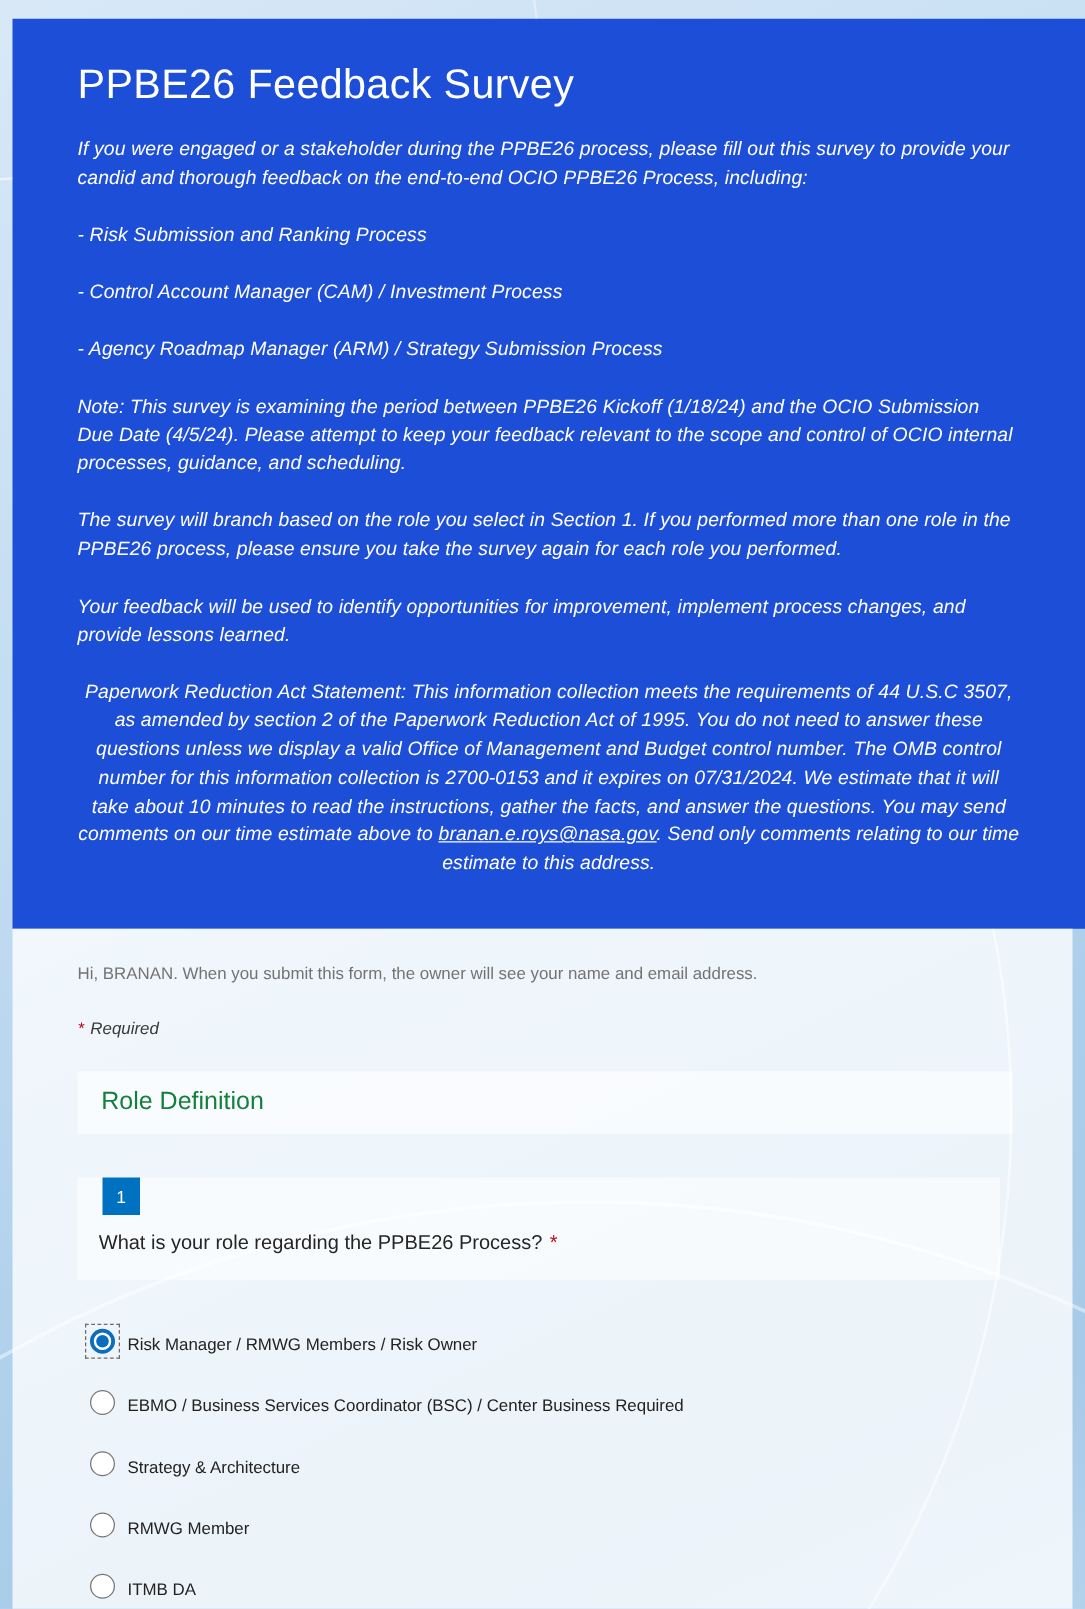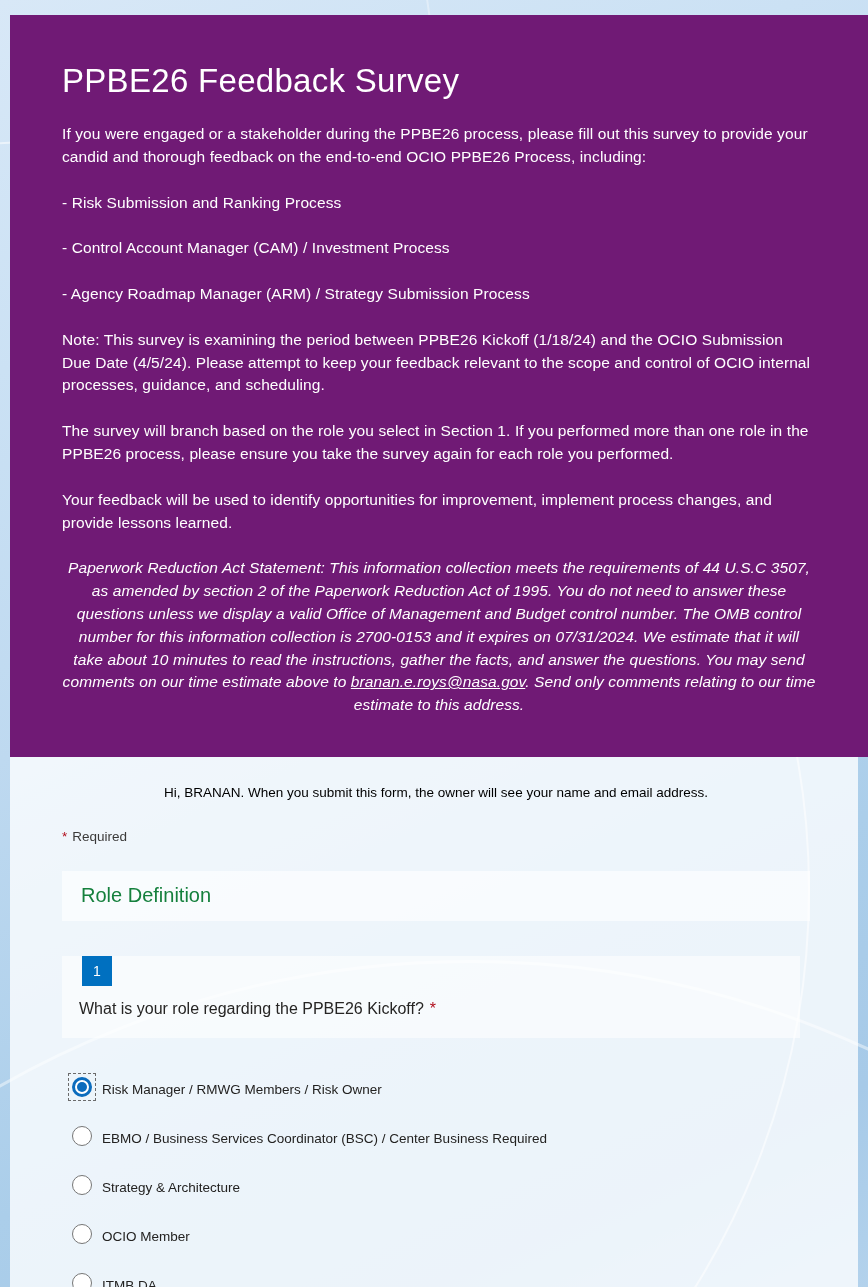--- a/index.html
+++ b/index.html
@@ -16,58 +16,59 @@
   .bg-arc.a1 { width: 1500px; height: 1500px; left: -690px; top: 140px; border: 2px solid rgba(255,255,255,0.55); }
   .bg-arc.a2 { width: 1900px; height: 1900px; left: -480px; top: 960px; border: 3px solid rgba(255,255,255,0.45); }
   .bg-arc.a3 { width: 1600px; height: 1600px; left: 420px; top: -900px; border: 2px solid rgba(255,255,255,0.35); }
 
   .page { position: relative; width: 100%; height: 100%; }
 
   
   .hero {
     margin: 15px 0 0 10px;
     min-height: 700px;
-    background: #701a75;
+    background: #1d4ed8;
     color: #ffffff;
-    padding: 29px 52px 40px 52px;
+    padding: 15px 52px 40px 52px;
   }
   .hero-title {
     font-size: 33px;
     font-weight: 300;
     letter-spacing: 0.3px;
     margin: 18px 0 0 0;
   }
   .hero-desc { margin: 0; }
   .hdr-p {
     font-size: 15.5px;
     line-height: 1.47;
     font-weight: 400;
     margin: 23px 0 0 0;
     letter-spacing: 0.1px;
+    font-style: italic;
   }
   .pra { font-style: italic; text-align: center; }
   .pra a { color: #ffffff; text-decoration: underline; }
 
   
   .content {
     margin: 0 10px;
     min-height: 563px;
     background: rgba(255, 255, 255, 0.78);
     padding: 28px 48px 0 52px;
   }
   .greeting {
     font-size: 13.5px;
-    color: #000000;
+    color: #737373;
     margin: 0;
-    text-align: center;
   }
   .required-note {
     margin-top: 29px;
     font-size: 13.5px;
     color: #3b3a39;
+    font-style: italic;
   }
   .required-note .star { color: #b10e1c; margin-right: 5px; }
 
   .section-panel {
     margin-top: 27px;
     height: 50px;
     background: rgba(255, 255, 255, 0.62);
     display: flex;
     align-items: center;
     padding-left: 19px;
@@ -164,21 +165,21 @@
       <span class="star">*</span><span>Required</span>
     </div>
 
     <div class="section-panel">
       <span class="section-title">Role Definition</span>
     </div>
 
     <div class="question-panel">
       <div class="q-badge">1</div>
       <div class="q-text">
-        <span>What is your role regarding the PPBE26 Kickoff?</span><span class="q-star">*</span>
+        <span>What is your role regarding the PPBE26 Process?</span><span class="q-star">*</span>
       </div>
     </div>
 
     <ul class="options" id="options-list">
   <li class="option-row">
     <span class="radio-wrap focused">
       <span class="radio selected"></span>
     </span>
     <span class="opt-label">Risk Manager / RMWG Members / Risk Owner</span>
   </li>
@@ -194,21 +195,21 @@
     <span class="radio-wrap">
       <span class="radio"></span>
     </span>
     <span class="opt-label">Strategy &amp; Architecture</span>
   </li>
 
   <li class="option-row">
     <span class="radio-wrap">
       <span class="radio"></span>
     </span>
-    <span class="opt-label">OCIO Member</span>
+    <span class="opt-label">RMWG Member</span>
   </li>
 
   <li class="option-row">
     <span class="radio-wrap">
       <span class="radio"></span>
     </span>
     <span class="opt-label">ITMB DA</span>
   </li>
 
 </ul>

